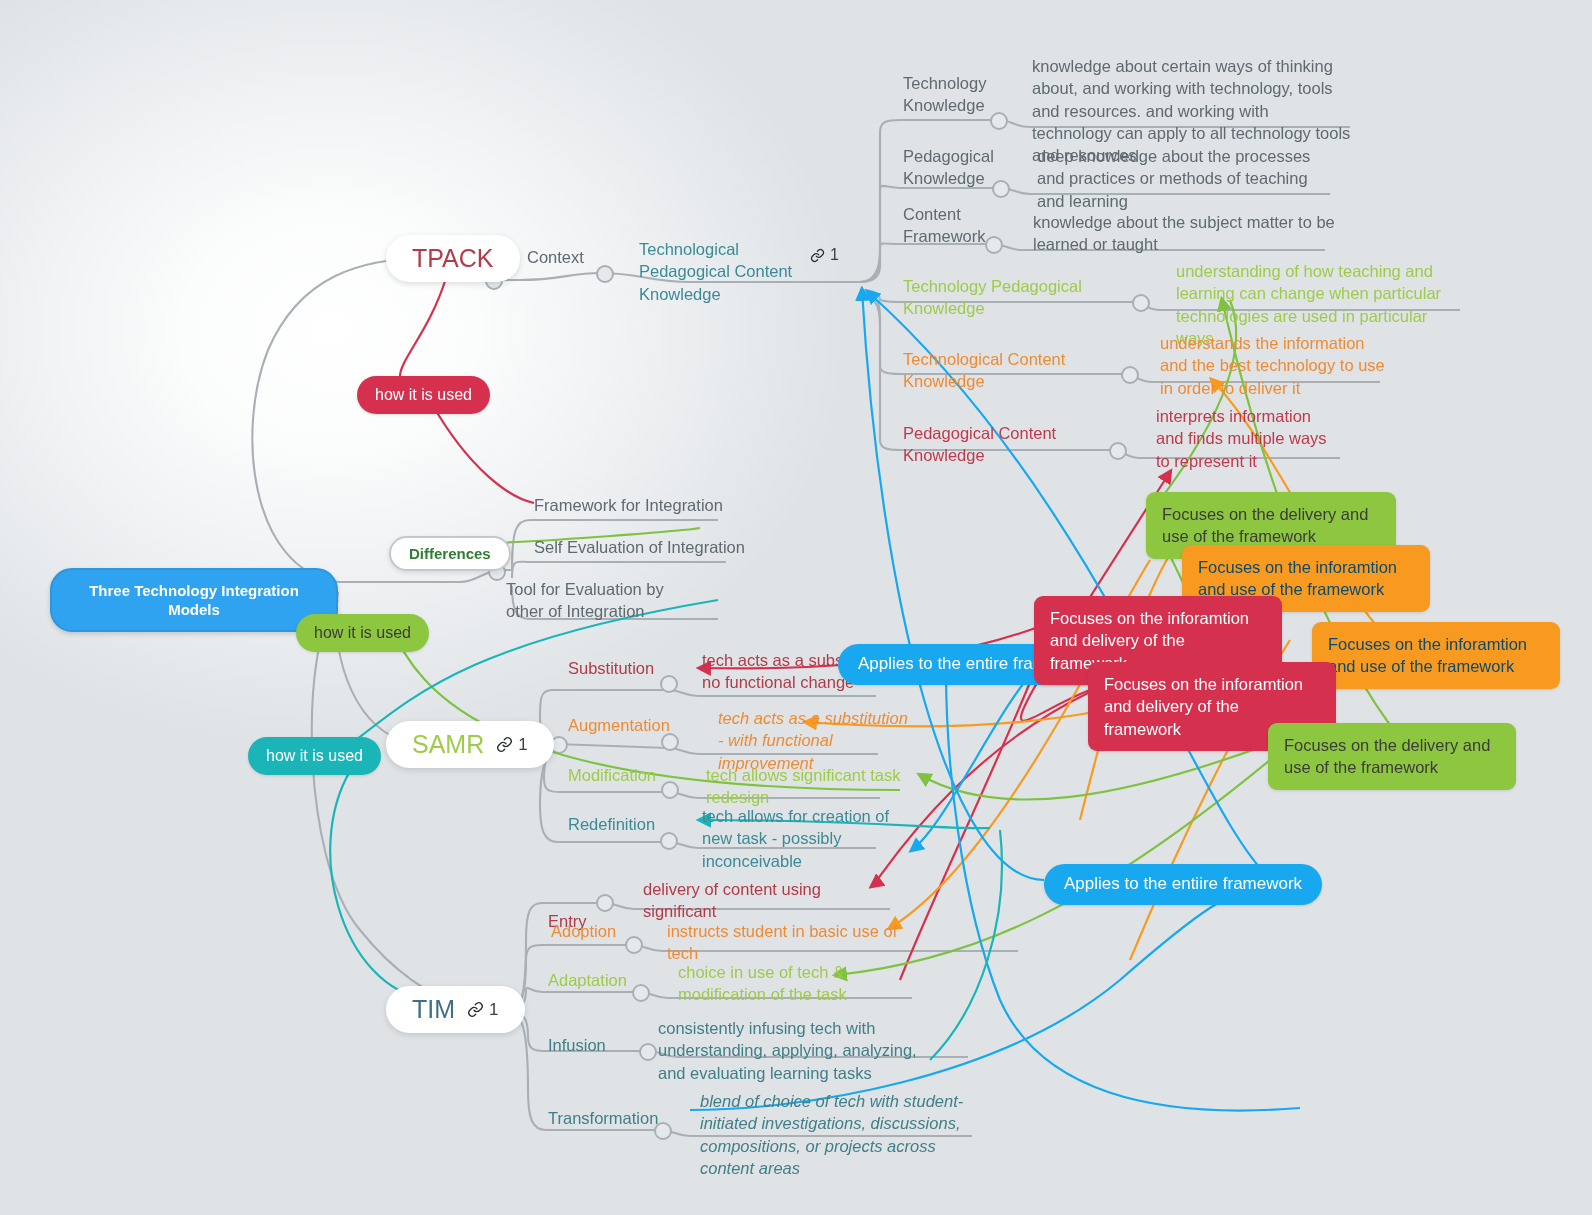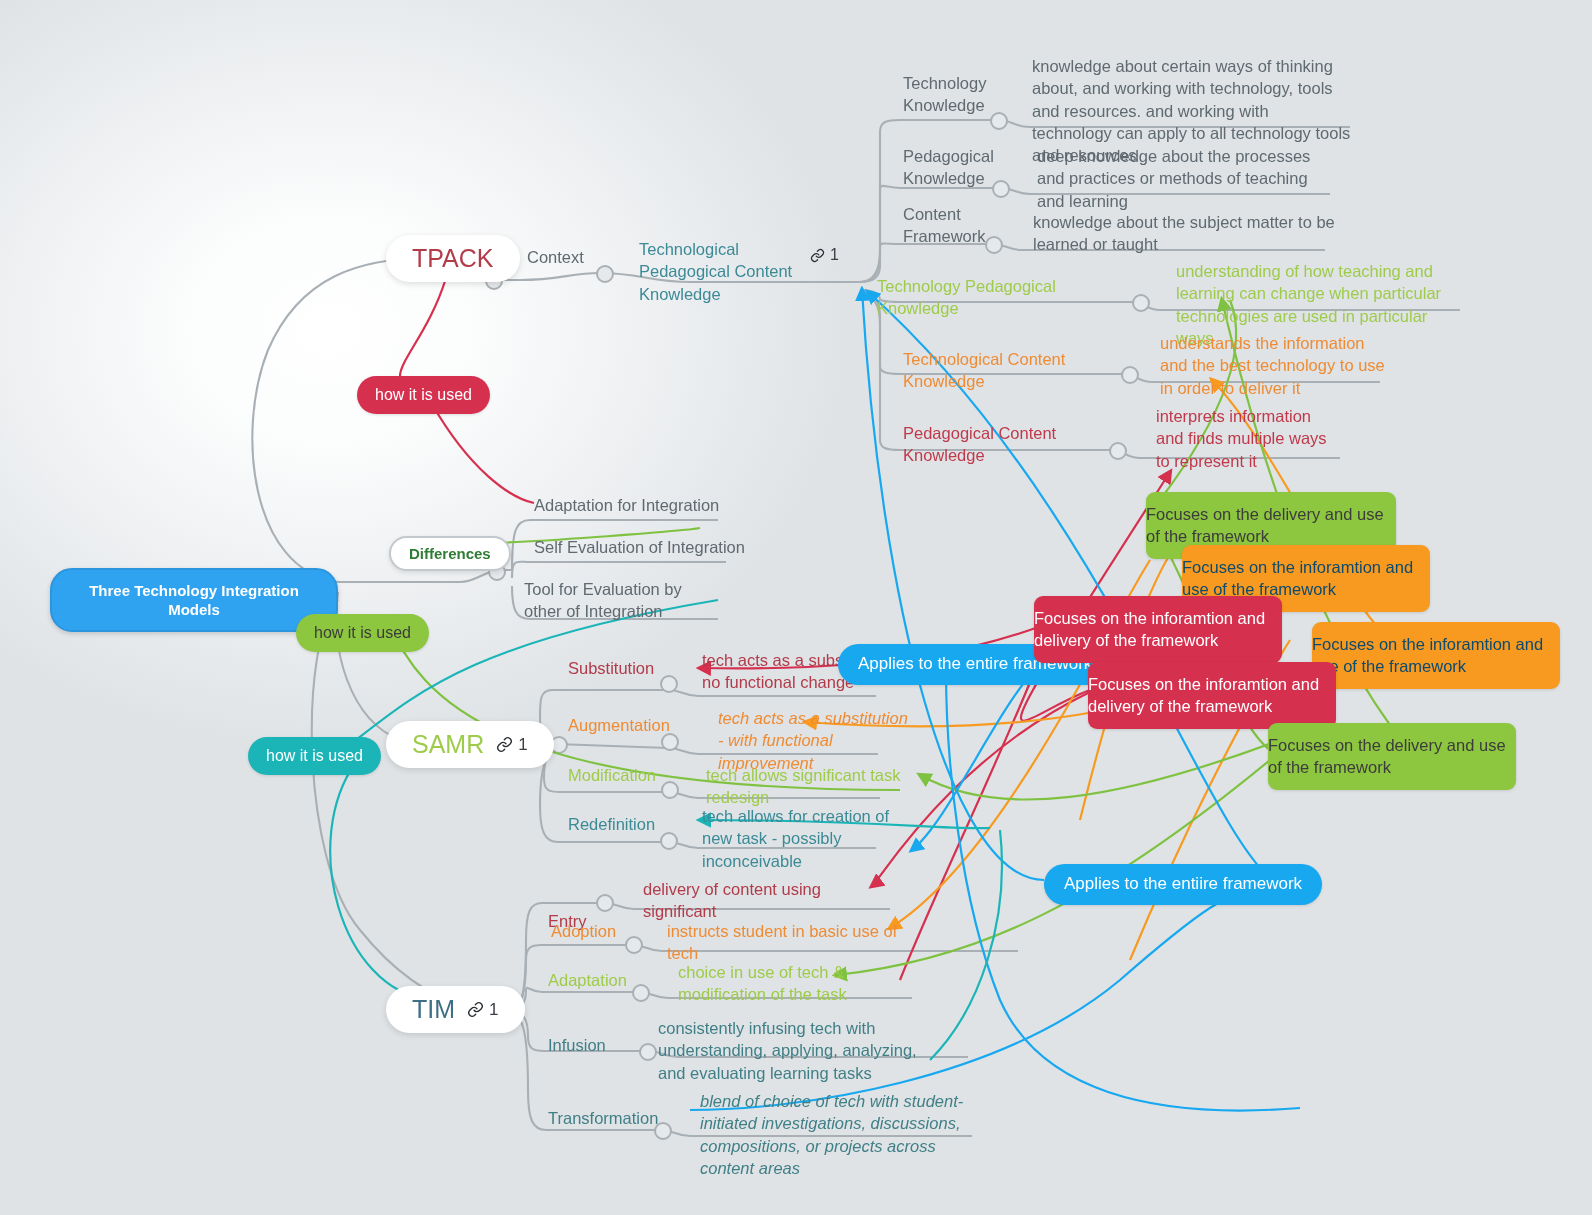--- a/index.html
+++ b/index.html
@@ -48,21 +48,21 @@
   }
   .whitepill.small { font-size:15px; font-weight:bold; padding:7px 18px;
                      border:2px solid #c3c8cc; box-shadow:0 2px 5px rgba(0,0,0,0.10); }
   .linkchip { display:inline-flex; align-items:center; gap:5px; font-size:17px; color:#3a3f44; }
   .linkchip svg { display:block; }
 
   
   .callout {
     position:absolute;
     border-radius:9px;
-    padding:11px 0;
+    padding:11px 16px;
     font-size:16.5px;
     line-height:1.35;
     box-shadow: 0 1px 3px rgba(0,0,0,0.12);
   }
   .c-green  { background:#8dc63f; color:#3c3c3c; }
   .c-orange { background:#f79a1f; color:#0c4a6e;margin-left:40px; }
   .c-red    { background:#d6304f; color:#ffffff; }
   .c-blue   { background:#17a8f0; color:#ffffff; border-radius:999px; padding:9px 20px; white-space:nowrap; font-size:17px;}
   .c-redpill   { background:#d6304f; color:#ffffff; border-radius:999px; padding:8px 18px; white-space:nowrap; font-size:16px;}
   .c-greenpill { background:#8dc63f; color:#3c3c3c; border-radius:999px; padding:8px 18px; white-space:nowrap; font-size:16px;}
@@ -273,32 +273,32 @@
 
   <div class="lbl" style="left:903px; top:72px; width:115px;">Technology Knowledge</div>
   <div class="lbl" style="left:1032px; top:55px; width:320px;">knowledge about certain ways of thinking about, and working with technology, tools and resources. and working with technology can apply to all technology tools and resources</div>
 
   <div class="lbl" style="left:903px; top:145px; width:120px;">Pedagogical Knowledge</div>
   <div class="lbl" style="left:1037px; top:145px; width:290px;">deep knowledge about the processes and practices or methods of teaching and learning</div>
 
   <div class="lbl" style="left:903px; top:203px; width:115px;">Content Framework</div>
   <div class="lbl" style="left:1033px; top:203px; width:310px;margin-top:8px;">knowledge about the subject matter to be learned or taught</div>
 
-  <div class="lbl t-green" style="left:877px; top:275px; width:230px;">Technology Pedagogical Knowledge</div>
+  <div class="lbl t-green" style="left:903px; top:275px; width:230px;">Technology Pedagogical Knowledge</div>
   <div class="lbl t-green" style="left:1176px; top:260px; width:290px;">understanding of how teaching and learning can change when particular technologies are used in particular ways</div>
 
   <div class="lbl t-orange" style="left:903px; top:348px; width:230px;">Technological Content Knowledge</div>
   <div class="lbl t-orange" style="left:1160px; top:332px; width:225px;">understands the information and the best technology to use in order to deliver it</div>
 
   <div class="lbl t-crimson" style="left:903px; top:422px; width:230px;">Pedagogical Content Knowledge</div>
   <div class="lbl t-crimson" style="left:1156px; top:405px; width:175px;">interprets information and finds multiple ways to represent it</div>
 
-  <div class="lbl" style="left:534px; top:494px; width:300px;">Adaptation for Integration</div>
+  <div class="lbl" style="left:534px; top:494px; width:300px;">Framework for Integration</div>
   <div class="lbl" style="left:534px; top:536px; width:300px;">Self Evaluation of Integration</div>
-  <div class="lbl" style="left:524px; top:578px; width:190px;">Tool for Evaluation by other of Integration</div>
+  <div class="lbl" style="left:506px; top:578px; width:190px;">Tool for Evaluation by other of Integration</div>
 
   <div class="lbl t-red" style="left:568px; top:657px;">Substitution</div>
   <div class="lbl t-red" style="left:702px; top:649px; width:218px;">tech acts as a substitution - no functional change</div>
 
   <div class="lbl t-orange" style="left:568px; top:714px;">Augmentation</div>
   <div class="lbl t-orange italic" style="left:718px; top:707px; width:190px;">tech acts as a substitution - with functional improvement</div>
 
   <div class="lbl t-green" style="left:568px; top:764px;">Modification</div>
   <div class="lbl t-green" style="left:706px; top:764px; width:230px;">tech allows significant task redesign</div>
 

